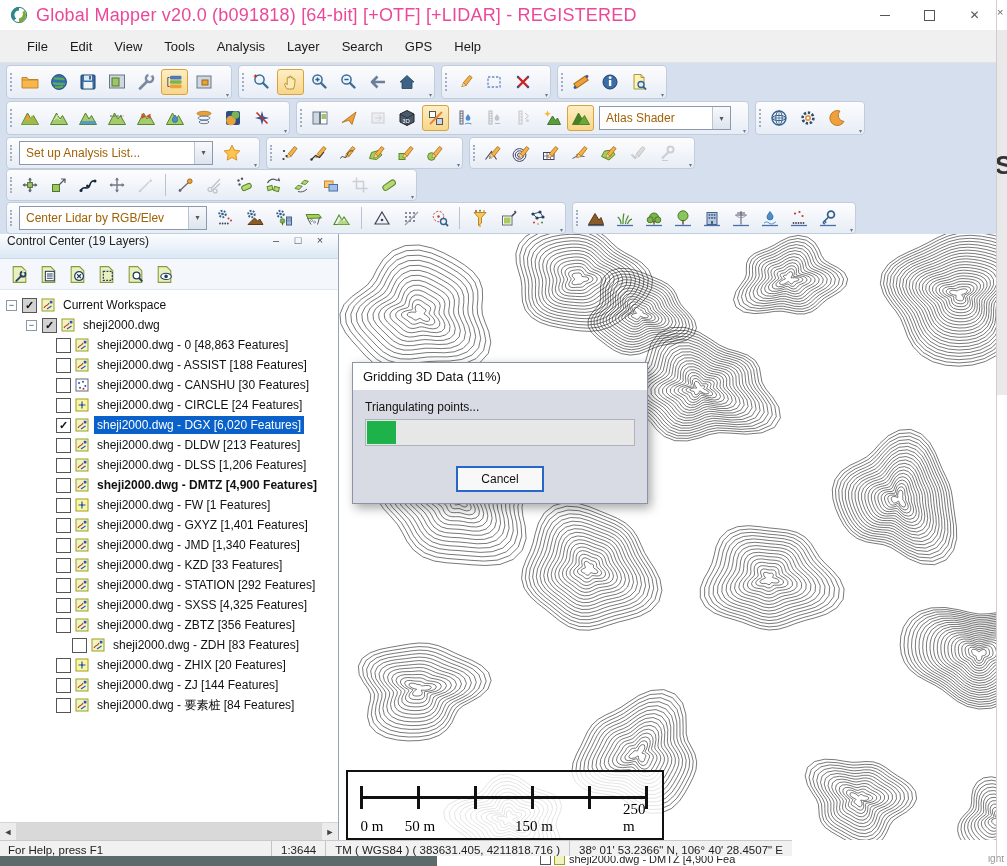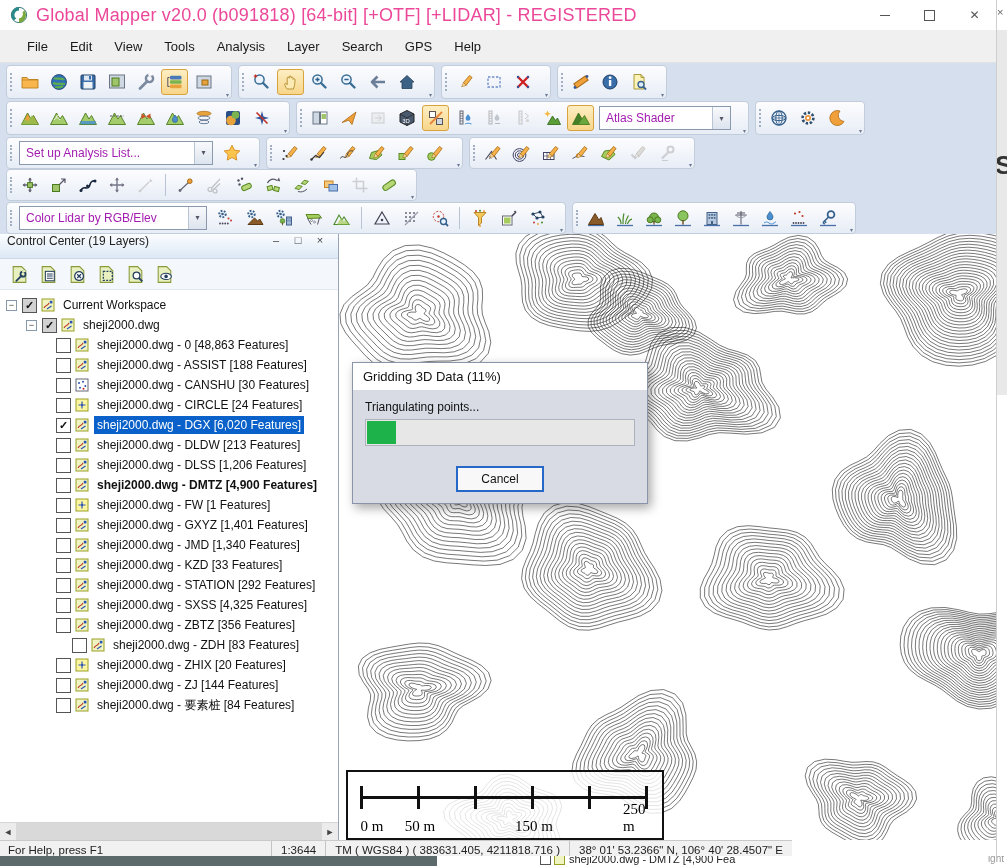--- a/index.html
+++ b/index.html
@@ -23,21 +23,21 @@
   .tgroup{display:flex;align-items:center;background:linear-gradient(#fdfdfe,#e7edf6);border:1px solid #c2cddc;border-radius:4px;margin:1px 3px;padding:1px 13px 1px 8px;position:relative;height:30px;}
   .trow3 .tgroup,.trow4 .tgroup,.trow5 .tgroup{height:28px;}
   .tgroup::before{content:"";position:absolute;left:3px;top:7px;bottom:7px;border-left:2px dotted #a2afc2;}
   .tgroup::after{content:"▾";position:absolute;right:2px;bottom:0px;font-size:6px;color:#6b7a92;}
   .tbtn{width:27px;height:26px;margin:0 1px;border:1px solid transparent;background:transparent;border-radius:3px;display:flex;align-items:center;justify-content:center;padding:0;}
   .tbtn svg{width:20px;height:20px;display:block;}
   .tbtn.act{background:linear-gradient(#fdeec3,#f8d68a);border-color:#d8a23c;}
   .tbtn.dis{opacity:.42;filter:grayscale(.85);}
   .tdiv{width:1px;height:22px;background:#b8c4d4;margin:0 5px;display:inline-block;}
   .combo{height:22px;background:#fff;border:1px solid #8a99ad;display:flex;align-items:center;margin:0 4px;font-size:12px;width:130px;}
-  .cval{flex:1;padding-left:6px;white-space:nowrap;overflow:hidden;color:#a21caf;}
+  .cval{flex:1;padding-left:6px;white-space:nowrap;overflow:hidden;color:#a16207;}
   .cbtn{width:17px;height:100%;background:linear-gradient(#f8f9fb,#dde4ee);border-left:1px solid #b8c4d4;display:flex;align-items:center;justify-content:center;font-size:8px;color:#556;}
   
   .main{display:flex;height:606px;position:relative;background:#eef1f5;}
   .ccpanel{width:338px;min-width:338px;border-right:1px solid #98a4b4;display:flex;flex-direction:column;background:#fff;}
   .cchead{height:24px;background:linear-gradient(#fbfdfe,#dce8f6);display:flex;align-items:flex-start;padding:0 7px;font-size:12px;color:#222;border-bottom:1px solid #cfd9e6;}
   .cchead .t{flex:1;}
   .ccwbtn{width:22px;text-align:center;color:#444;font-size:11px;}
   .cctools{height:30px;display:flex;align-items:center;padding-left:5px;background:#f4f7fb;border-bottom:1px solid #e3e9f2;}
   .ccbtn{width:29px;height:27px;border:1px solid transparent;background:transparent;display:flex;align-items:center;justify-content:center;padding:0;}
   .ccbtn svg{width:21px;height:21px;}
@@ -612,21 +612,21 @@
           <button class="tbtn">
             <svg viewBox="0 0 20 20">
               <rect x="3" y="7.5" width="14" height="5.5" rx="2.7" fill="#b8d878" stroke="#5a8a24" transform="rotate(-35 10 10)"></rect>
             </svg>
           </button>
         </div>
       </div>
       <div class="trow trow5">
         <div class="tgroup">
           <div class="combo" style="width: 186px;">
-            <span class="cval">Color Lidar by RGB/Elev</span>
+            <span class="cval">Center Lidar by RGB/Elev</span>
             <span class="cbtn">▾</span>
           </div>
           <button class="tbtn">
             <svg viewBox="0 0 20 20">
               <circle cx="6.5" cy="6" r="3.2" fill="none" stroke="#35608c" stroke-width="2" stroke-dasharray="1.8 1.4"></circle>
               <circle cx="6.5" cy="6" r="1.3" fill="#35608c"></circle>
               <circle cx="12.5" cy="10.5" r="1" fill="#c0392b"></circle>
               <circle cx="15" cy="12.5" r="1" fill="#c0392b"></circle>
               <circle cx="4" cy="15.5" r=".9" fill="#445"></circle>
               <circle cx="6.6" cy="15.5" r=".9" fill="#445"></circle>

